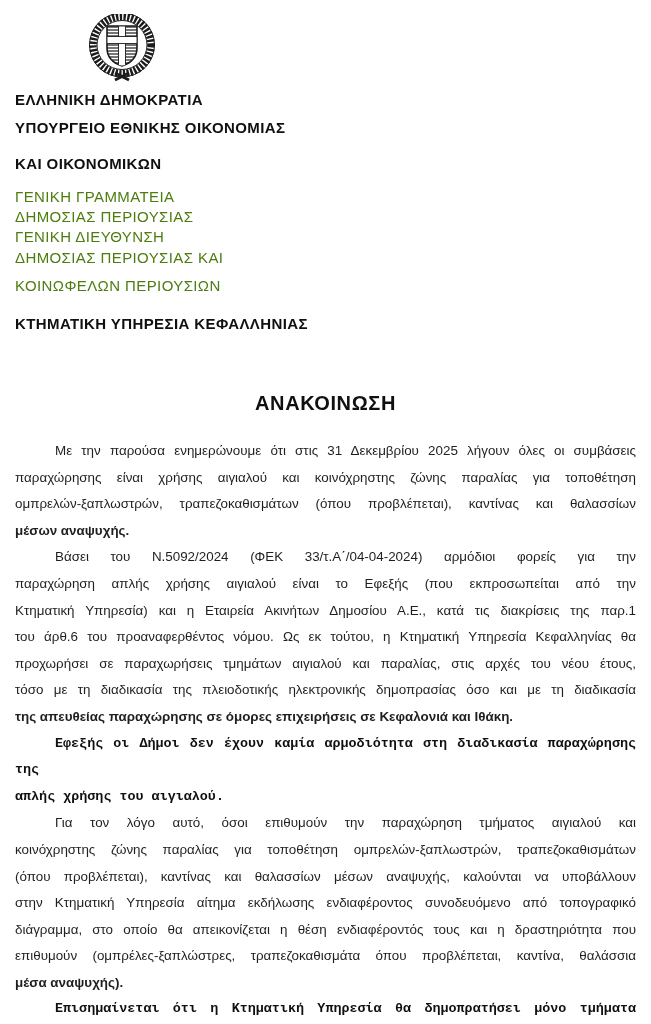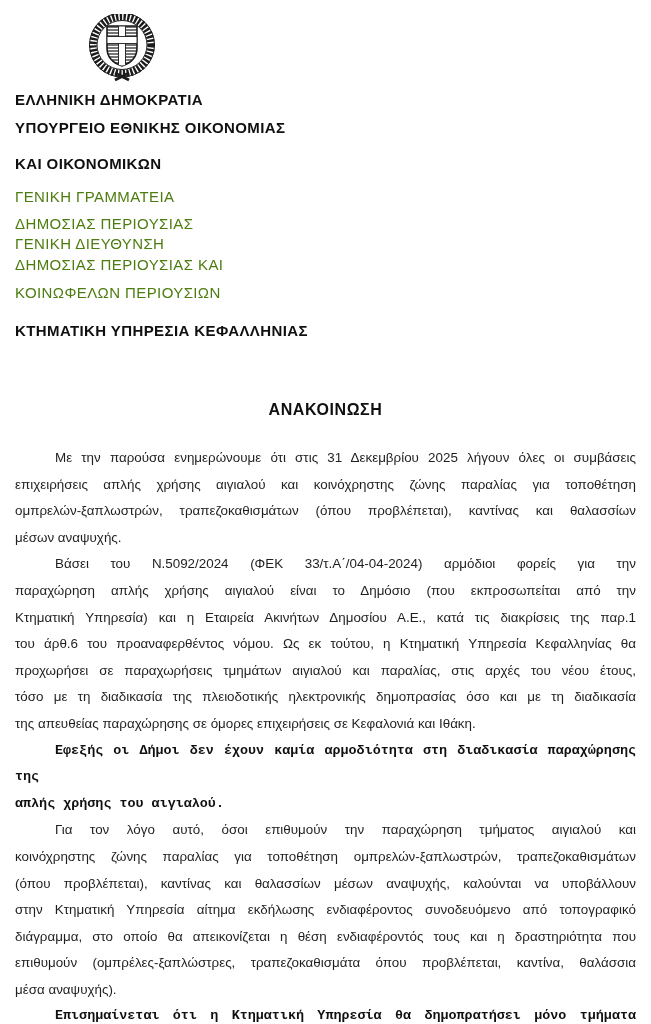--- a/index.html
+++ b/index.html
@@ -24,35 +24,35 @@
     letter-spacing: 0.4px;
     white-space: nowrap;
   }
   .hb { font-weight: bold; color: #101010; }
   .hr { font-weight: normal; color: #4d7c0f; }
 
   .doc-title {
     margin-top: 58px;
     margin-bottom: 24px;
     text-align: center;
-    font-size: 16px;
+    font-size: 20px;
     line-height: 22px;
     font-weight: bold;
     letter-spacing: 0.6px;
     color: #101010;
   }
 
   .body-text { font-size: 13.4px; line-height: 26.6px; }
   .line {
     text-align: justify;
     text-align-last: justify;
     overflow: hidden;
   }
   .line.first { text-indent: 40px; }
-  .line.last { text-align-last: left; }
+  .line.last { text-align-last: left; font-weight: bold; }
   .para.bold .line { font-weight: bold; color: #101010; font-family: Liberation Mono, monospace; }
 </style>
 </head>
 <body>
 
 <div class="page">
 
   <svg class="emblem" width="76" height="68" viewBox="0 0 76 68" aria-hidden="true">
     <defs>
       <pattern id="hstripes" width="4" height="3" patternUnits="userSpaceOnUse">
@@ -76,40 +76,40 @@
       <rect x="34.5" y="12" width="7" height="40" fill="#ffffff" stroke="#1a1a1a" stroke-width="0.9"></rect>
       <rect x="23" y="22.5" width="30" height="7" fill="#ffffff" stroke="#1a1a1a" stroke-width="0.9"></rect>
       <rect x="35.4" y="23.4" width="5.2" height="5.2" fill="#ffffff"></rect>
     </g>
   </svg>
 
   <div class="hline hb" style="margin-top:8px">ΕΛΛΗΝΙΚΗ ΔΗΜΟΚΡΑΤΙΑ</div>
   <div class="hline hb" style="margin-top:8px">ΥΠΟΥΡΓΕΙΟ ΕΘΝΙΚΗΣ ΟΙΚΟΝΟΜΙΑΣ</div>
   <div class="hline hb" style="margin-top:16px">ΚΑΙ ΟΙΚΟΝΟΜΙΚΩΝ</div>
   <div class="hline hr" style="margin-top:13px">ΓΕΝΙΚΗ ΓΡΑΜΜΑΤΕΙΑ</div>
-  <div class="hline hr" style="margin-top:7px">ΔΗΜΟΣΙΑΣ ΠΕΡΙΟΥΣΙΑΣ</div>
+  <div class="hline hr" style="">ΔΗΜΟΣΙΑΣ ΠΕΡΙΟΥΣΙΑΣ</div>
   <div class="hline hr" style="">ΓΕΝΙΚΗ ΔΙΕΥΘΥΝΣΗ</div>
   <div class="hline hr" style="margin-top:1px">ΔΗΜΟΣΙΑΣ ΠΕΡΙΟΥΣΙΑΣ ΚΑΙ</div>
   <div class="hline hr" style="margin-top:8px">ΚΟΙΝΩΦΕΛΩΝ ΠΕΡΙΟΥΣΙΩΝ</div>
   <div class="hline hb" style="margin-top:18px">ΚΤΗΜΑΤΙΚΗ ΥΠΗΡΕΣΙΑ ΚΕΦΑΛΛΗΝΙΑΣ</div>
 
   <div class="doc-title">ΑΝΑΚΟΙΝΩΣΗ</div>
 
   <div class="body-text">
 
     <div class="para">
       <div class="line first">Με την παρούσα ενημερώνουμε ότι στις 31 Δεκεμβρίου 2025 λήγουν όλες οι συμβάσεις</div>
-      <div class="line">επιχειρήσεις απλής χρήσης αιγιαλού και κοινόχρηστης ζώνης παραλίας  για τοποθέτηση</div>
+      <div class="line">παραχώρησης είναι χρήσης αιγιαλού και κοινόχρηστης ζώνης παραλίας  για τοποθέτηση</div>
       <div class="line">ομπρελών-ξαπλωστρών, τραπεζοκαθισμάτων (όπου προβλέπεται), καντίνας και θαλασσίων</div>
       <div class="line last">μέσων αναψυχής.</div>
     </div>
 
     <div class="para">
       <div class="line first">Βάσει του Ν.5092/2024 (ΦΕΚ 33/τ.Α΄/04-04-2024) αρμόδιοι φορείς  για την</div>
-      <div class="line">παραχώρηση απλής χρήσης αιγιαλού είναι το Δημόσιο (που εκπροσωπείται από την</div>
+      <div class="line">παραχώρηση απλής χρήσης αιγιαλού είναι το Εφεξής (που εκπροσωπείται από την</div>
       <div class="line">Κτηματική Υπηρεσία)  και η Εταιρεία Ακινήτων Δημοσίου Α.Ε., κατά τις διακρίσεις της παρ.1</div>
       <div class="line">του άρθ.6 του προαναφερθέντος νόμου. Ως εκ τούτου, η Κτηματική Υπηρεσία Κεφαλληνίας θα</div>
       <div class="line">προχωρήσει σε παραχωρήσεις τμημάτων αιγιαλού και παραλίας, στις αρχές του νέου έτους,</div>
       <div class="line">τόσο με τη διαδικασία της πλειοδοτικής ηλεκτρονικής δημοπρασίας όσο και με τη διαδικασία</div>
       <div class="line last">της απευθείας παραχώρησης σε όμορες επιχειρήσεις σε Κεφαλονιά και Ιθάκη.</div>
     </div>
 
     <div class="para bold">
       <div class="line first">Εφεξής οι Δήμοι δεν έχουν καμία αρμοδιότητα στη διαδικασία παραχώρησης της</div>
       <div class="line last">απλής χρήσης του αιγιαλού.</div>

